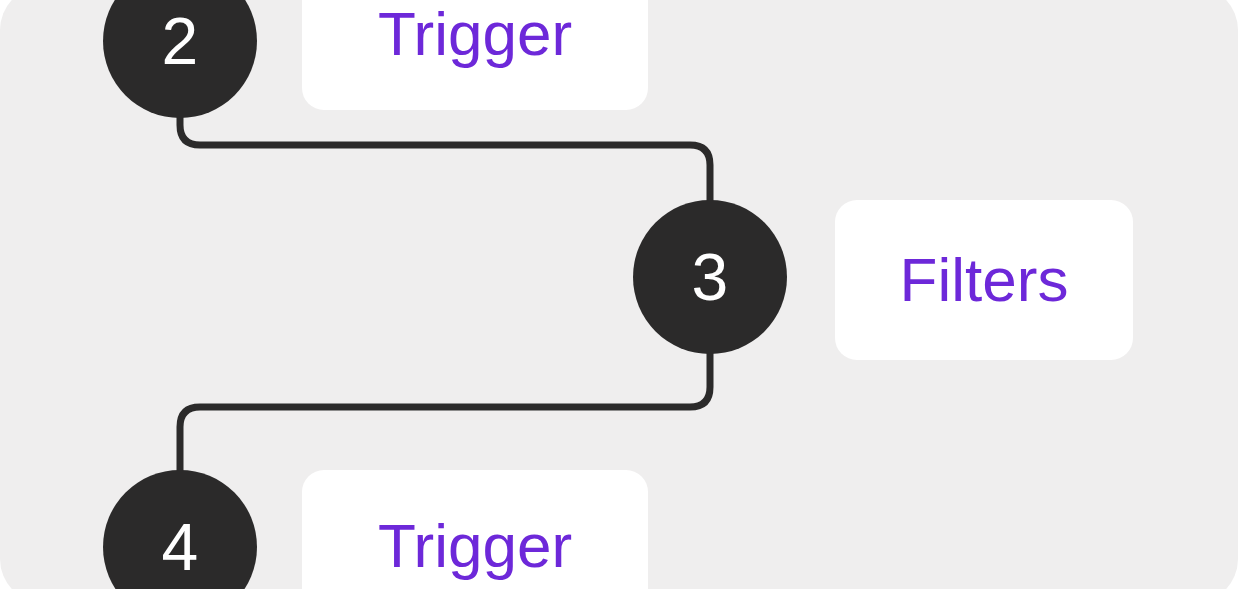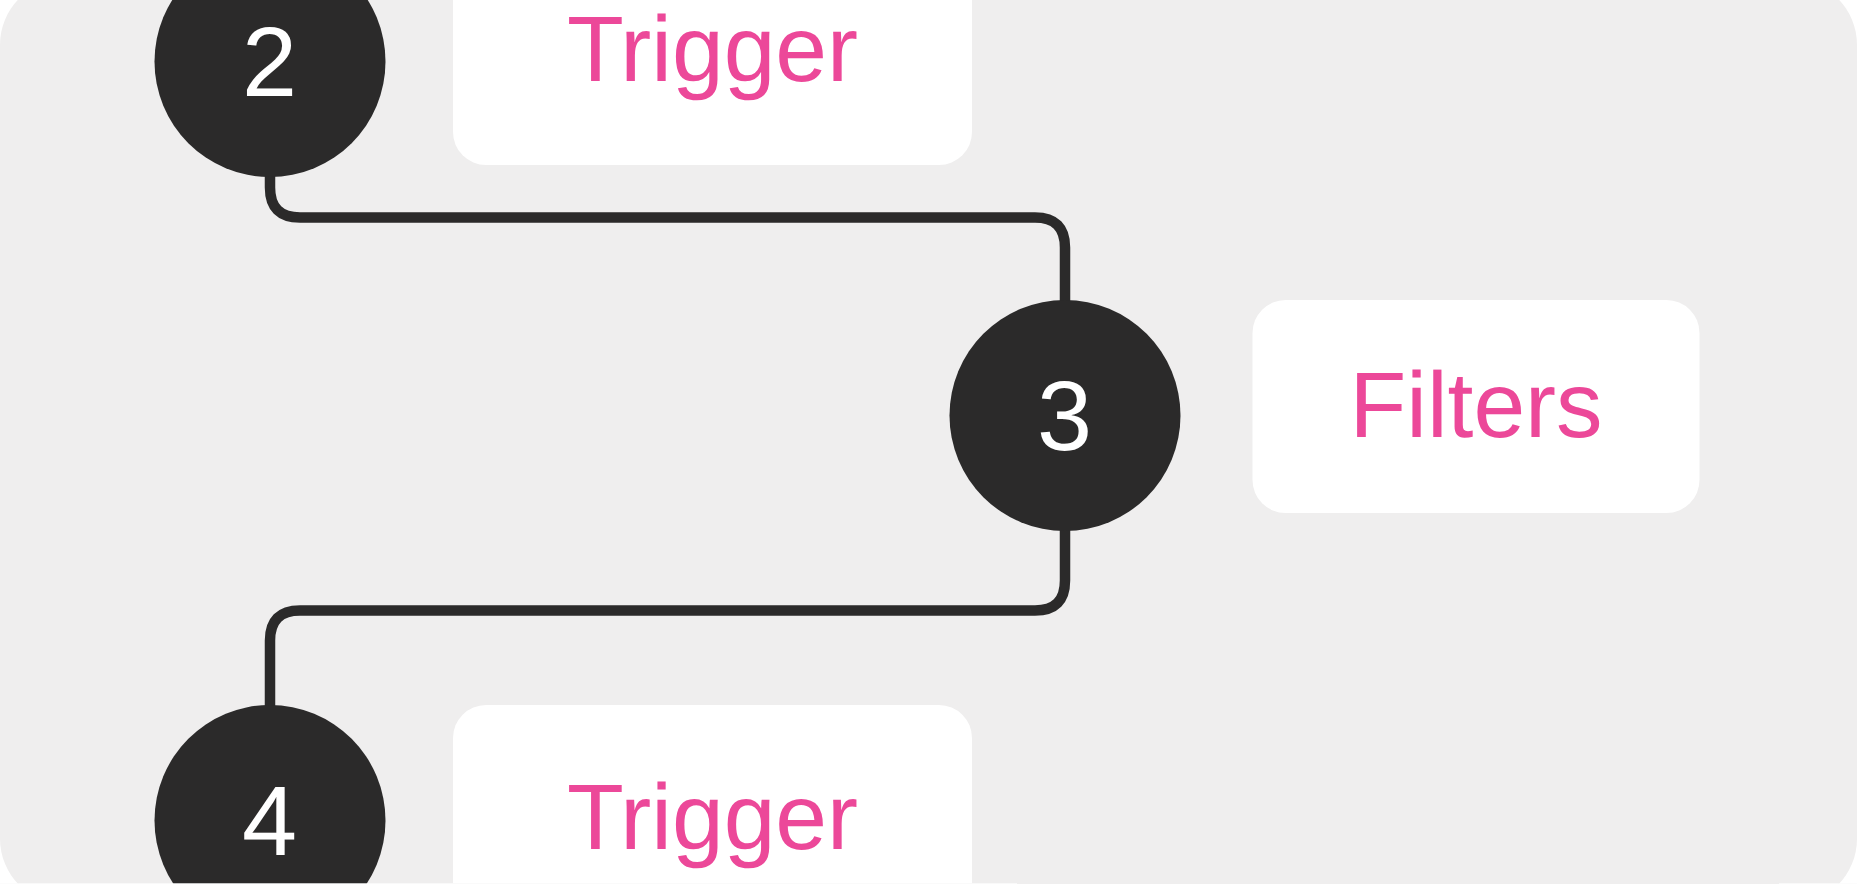--- a/index.html
+++ b/index.html
@@ -70,30 +70,30 @@
   .card {
     position: absolute;
     background: #ffffff;
     border-radius: 22px;
     display: flex;
     align-items: center;
     justify-content: center;
     box-sizing: border-box;
   }
   .card-label {
-    color: #ec4899;
+    color: #6d28d9;
     font-size: 62px;
     font-weight: 400;
     line-height: 1;
     white-space: nowrap;
     user-select: none;
   }
 
   #card-trigger { left: 302px; top: -42px;  width: 346px; height: 152px; }
-  #card-filters { left: 835px; top: 200px;  width: 298px; height: 142px; }
+  #card-filters { left: 835px; top: 200px;  width: 298px; height: 160px; }
   #card-actions { left: 302px; top: 470px;  width: 346px; height: 152px; }
 
   
   .connectors { z-index: 1; }
   .badge      { z-index: 2; }
   .card       { z-index: 3; }
 </style>
 </head>
 <body>
 

